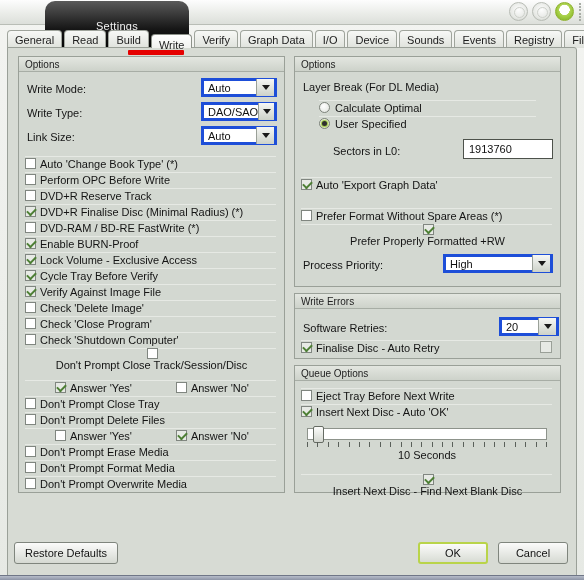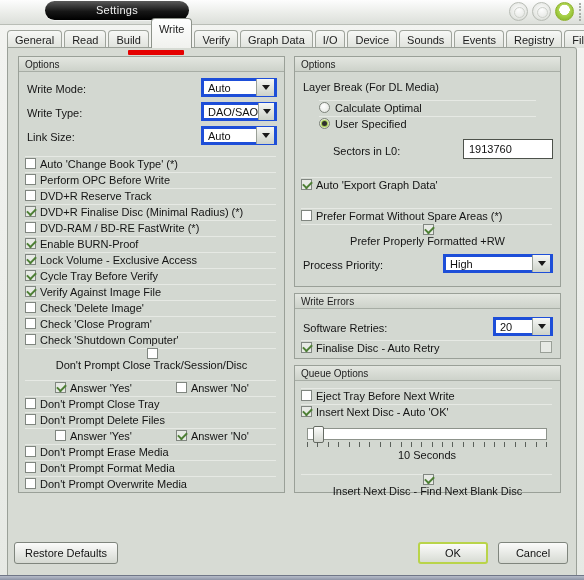--- a/index.html
+++ b/index.html
@@ -17,21 +17,21 @@
   }
 
   
   .titlebar {
     position: absolute; left: 0; top: 0; width: 584px; height: 24px;
     background: linear-gradient(#fdfdfd, #e9ebe7 60%, #dcdfda);
     border-bottom: 1px solid #b9bdb6;
   }
   .title-pill {
     position: absolute; left: 45px; top: 1px;
-    height: 19px; min-width: 100px; padding: 0 22px;
+    height: 19px; min-width: 100px; padding: 16px 22px;
     border-radius: 10px;
     background: linear-gradient(#5a5a5a, #161616 55%, #000);
     color: #f2f2f2;
     font-size: 11px; line-height: 19px; text-align: center;
     letter-spacing: .3px;
     box-shadow: 0 1px 1px rgba(255,255,255,.6);
   }
   .wctrls { position: absolute; right: 10px; top: 2px; display: flex; gap: 4px; }
   .wbtn {
     width: 19px; height: 19px; border-radius: 50%;
@@ -69,21 +69,21 @@
     height: 18px; padding: 0 7px;
     font-size: 11px; line-height: 18px; color: #1c1c1c;
     background: linear-gradient(#f7f8f6, #dfe2dc);
     border: 1px solid #9fa49c;
     border-bottom: none;
     border-radius: 4px 4px 0 0;
     box-sizing: border-box;
     white-space: nowrap;
   }
   .tab.active {
-    height: 30px; line-height: 21px;
+    height: 14px; line-height: 21px;
     background: linear-gradient(#ffffff, #f0f1ee);
     border-color: #8d928a;
     font-weight: normal;
     position: relative; z-index: 3;
   }
 
   
   .page {
     position: absolute; left: 7px; top: 47px; width: 570px; height: 580px;
     background: #d7dbd4;
@@ -451,21 +451,21 @@
           <span class="carrow"></span>
         </div>
 
       </div>
     </div>
 
     <div class="group" style="left:286px; top:245px; width:267px; height:66px;">
       <div class="g-title">Write Errors</div>
       <div class="g-body">
         <div class="lbl" style="left:8px; top:12px;">Software Retries:</div>
-        <div class="combo" style="left:198px; top:7px; width:60px;gap:20px;">
+        <div class="combo" style="left:204px; top:7px; width:60px;gap:20px;">
           <span class="cval">20</span>
           <span class="carrow"></span>
         </div>
 
         <div class="crow" style="top:30px;">
           <span class="sep"></span>
           <span class="cb lightcheck checked"></span>
           <span class="ctext">Finalise Disc - Auto Retry</span>
           <span class="cb-right"></span>
         </div>

